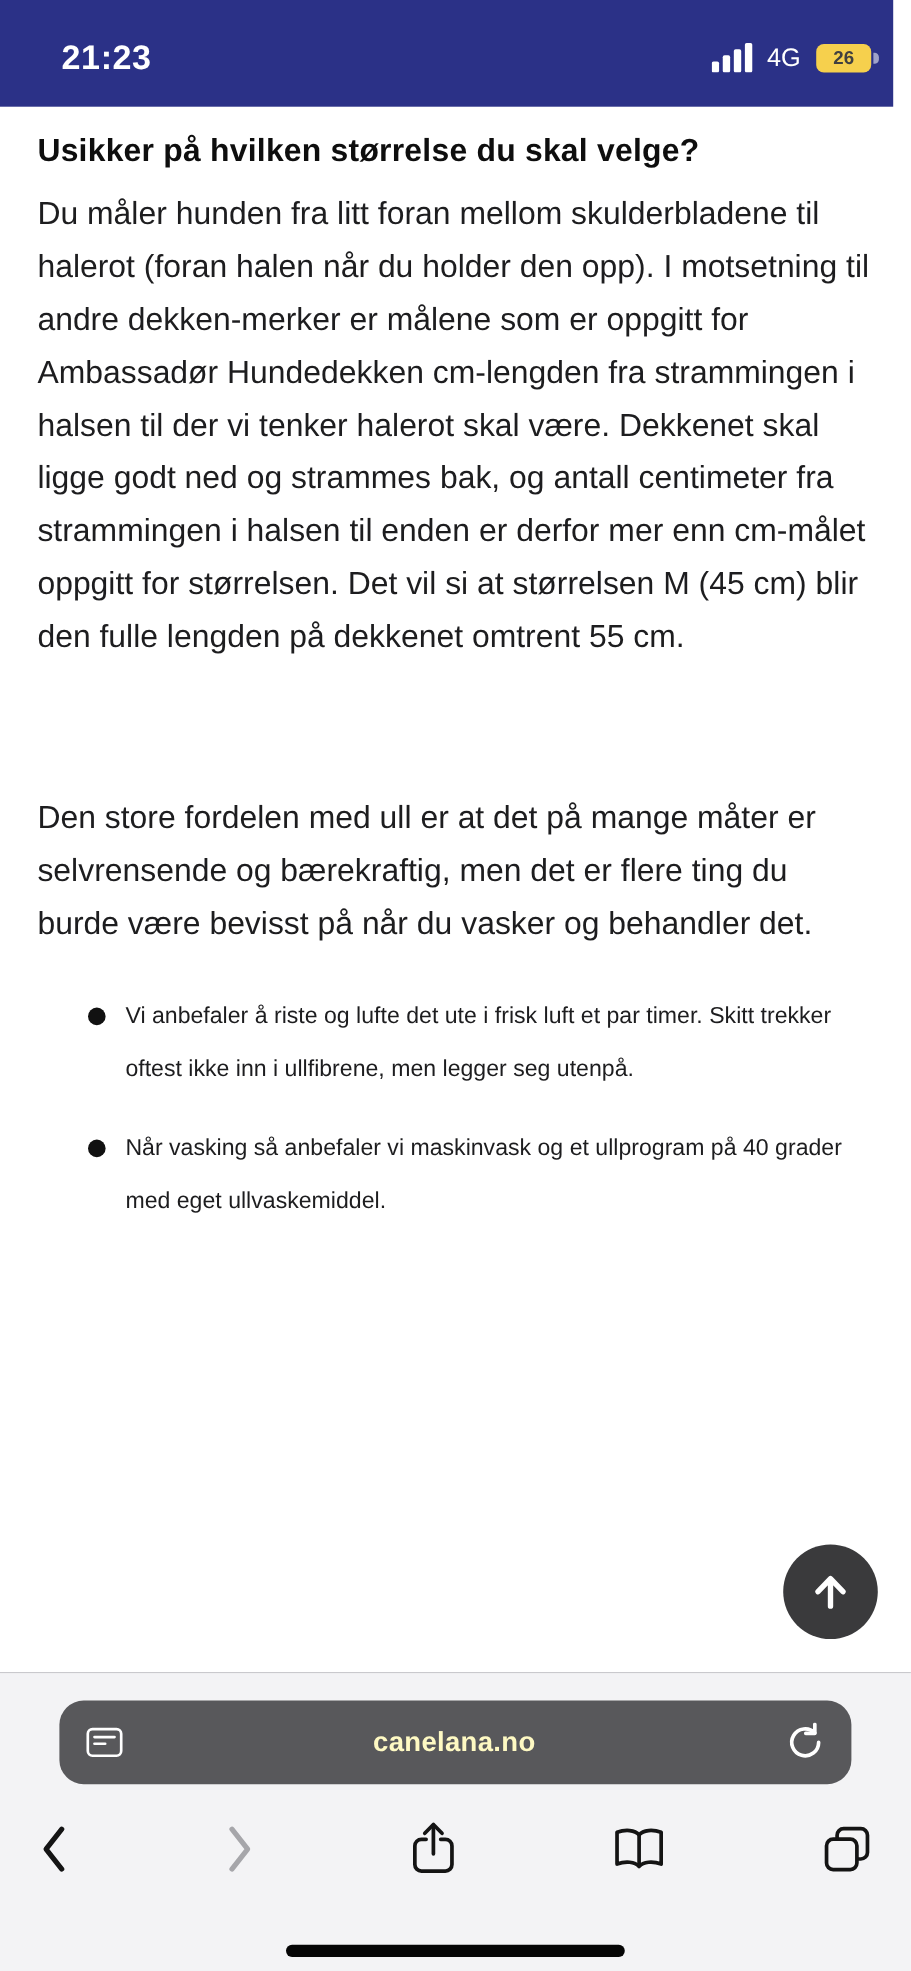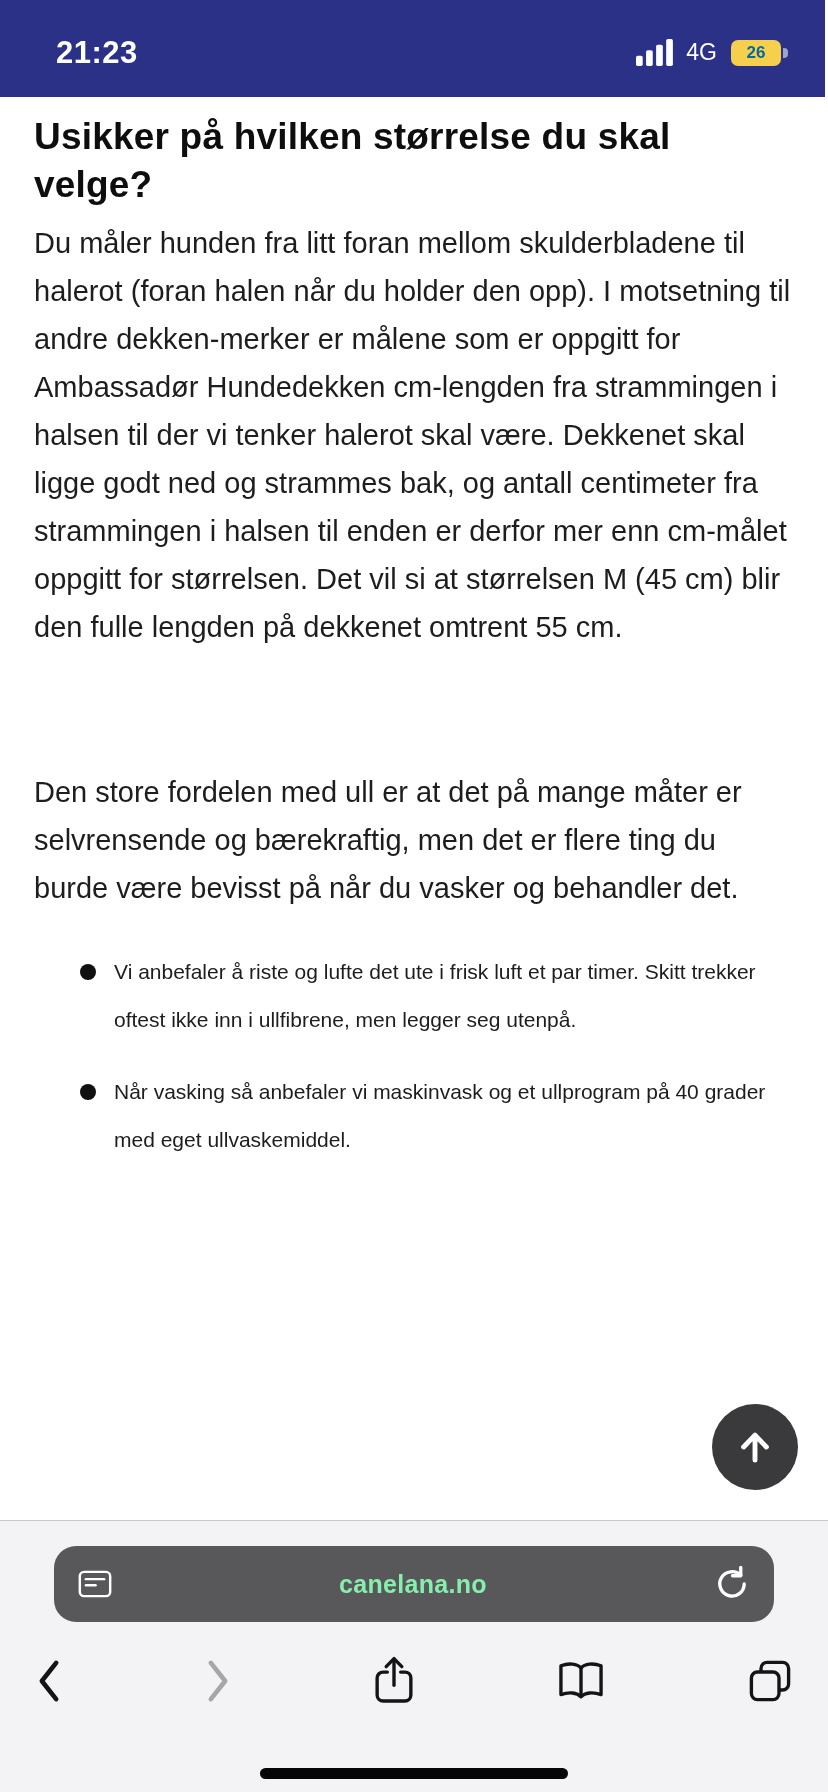--- a/index.html
+++ b/index.html
@@ -2,44 +2,44 @@
 <html style="--status-bg: #2b3187; --battery: #f6d04d; --text: #1d1d1f; --toolbar-bg: #f3f3f5; --url-pill: #58585b; --scroll-btn: #3a3a3c;"><head>
 <meta charset="utf-8">
 <style>
   html,body{margin:0;padding:0;}
   body{
     width:828px;height:1792px;position:relative;background:#ffffff;overflow:hidden;
     font-family:"Liberation Sans",sans-serif;color:var(--text,#1d1d1f);
   }
   
   .status-bar{
-    position:absolute;top:0;left:0;right:3px;height:97px;
+    position:absolute;top:0;left:0;right:16px;height:97px;
     background:var(--status-bg,#2b3187);
     display:flex;align-items:center;justify-content:space-between;
-    padding:8px 36px 0 56px;box-sizing:border-box;color:#fff;
+    padding:8px 12px 0 56px;box-sizing:border-box;color:#fff;
   }
   .time{font-size:31px;font-weight:700;letter-spacing:.5px;}
   .status-right{display:flex;align-items:center;gap:12px;}
   .net{font-size:23px;font-weight:400;}
   .battery{
     position:relative;width:50px;height:26px;border-radius:7px;
     background:var(--battery,#f6d04d);
     display:flex;align-items:center;justify-content:center;margin:0 8px 0 2px;
   }
   .battery::after{
     content:"";position:absolute;right:-7px;top:8px;width:5px;height:10px;
     border-radius:0 4px 4px 0;background:rgba(255,255,255,.55);
   }
-  .battery-num{font-size:17px;font-weight:700;color:#0369a1;}
+  .battery-num{font-size:17px;font-weight:700;color:#404040;}
   
   main{
     position:absolute;top:97px;left:0;right:0;height:1423px;
     padding:16px 34px 0;box-sizing:border-box;overflow:hidden;
   }
-  h2{font-size:37px;line-height:48px;font-weight:700;color:#0e0e0e;margin:0;letter-spacing:.2px;}
+  h2{font-size:29px;line-height:48px;font-weight:700;color:#0e0e0e;margin:0;letter-spacing:.2px;}
   p{font-size:29px;line-height:48px;margin:0;}
   .mb10{margin-bottom:10px}
   .mb44{margin-bottom:44px}
   .mb96{margin-bottom:117px}
   .mb2{margin-bottom:2px}
   .mb28{margin-bottom:36px}
   ul{list-style:none;margin:0;padding:0;}
   li{position:relative;padding-left:80px;font-size:21px;line-height:48px;margin-bottom:24px;}
   li::before{
     content:"";position:absolute;left:46px;top:16px;width:16px;height:16px;
@@ -55,21 +55,21 @@
   footer{
     position:absolute;left:0;right:0;bottom:0;height:272px;
     background:var(--toolbar-bg,#f3f3f5);
     border-top:1px solid #c9c9cd;box-sizing:border-box;
   }
   .url-bar{
     margin:25px auto 0;width:720px;height:76px;border-radius:22px;
     background:var(--url-pill,#58585b);
     display:flex;align-items:center;padding:0 24px;box-sizing:border-box;cursor:pointer;
   }
-  .url-text{flex:1;text-align:center;color:#86efac;font-size:25px;font-weight:700;letter-spacing:.3px;}
+  .url-text{flex:1;text-align:center;color:#fef9c3;font-size:25px;font-weight:700;letter-spacing:.3px;}
   .icon-btn{display:flex;align-items:center;justify-content:center;background:none;border:none;padding:0;cursor:pointer;}
   .nav-row{display:flex;align-items:center;justify-content:space-between;padding:0 34px;margin-top:32px;}
   .home-indicator{
     position:absolute;left:50%;bottom:13px;transform:translateX(-50%);
     width:308px;height:11px;border-radius:6px;background:#050505;cursor:pointer;
   }
 </style>
 </head>
 <body>
 

